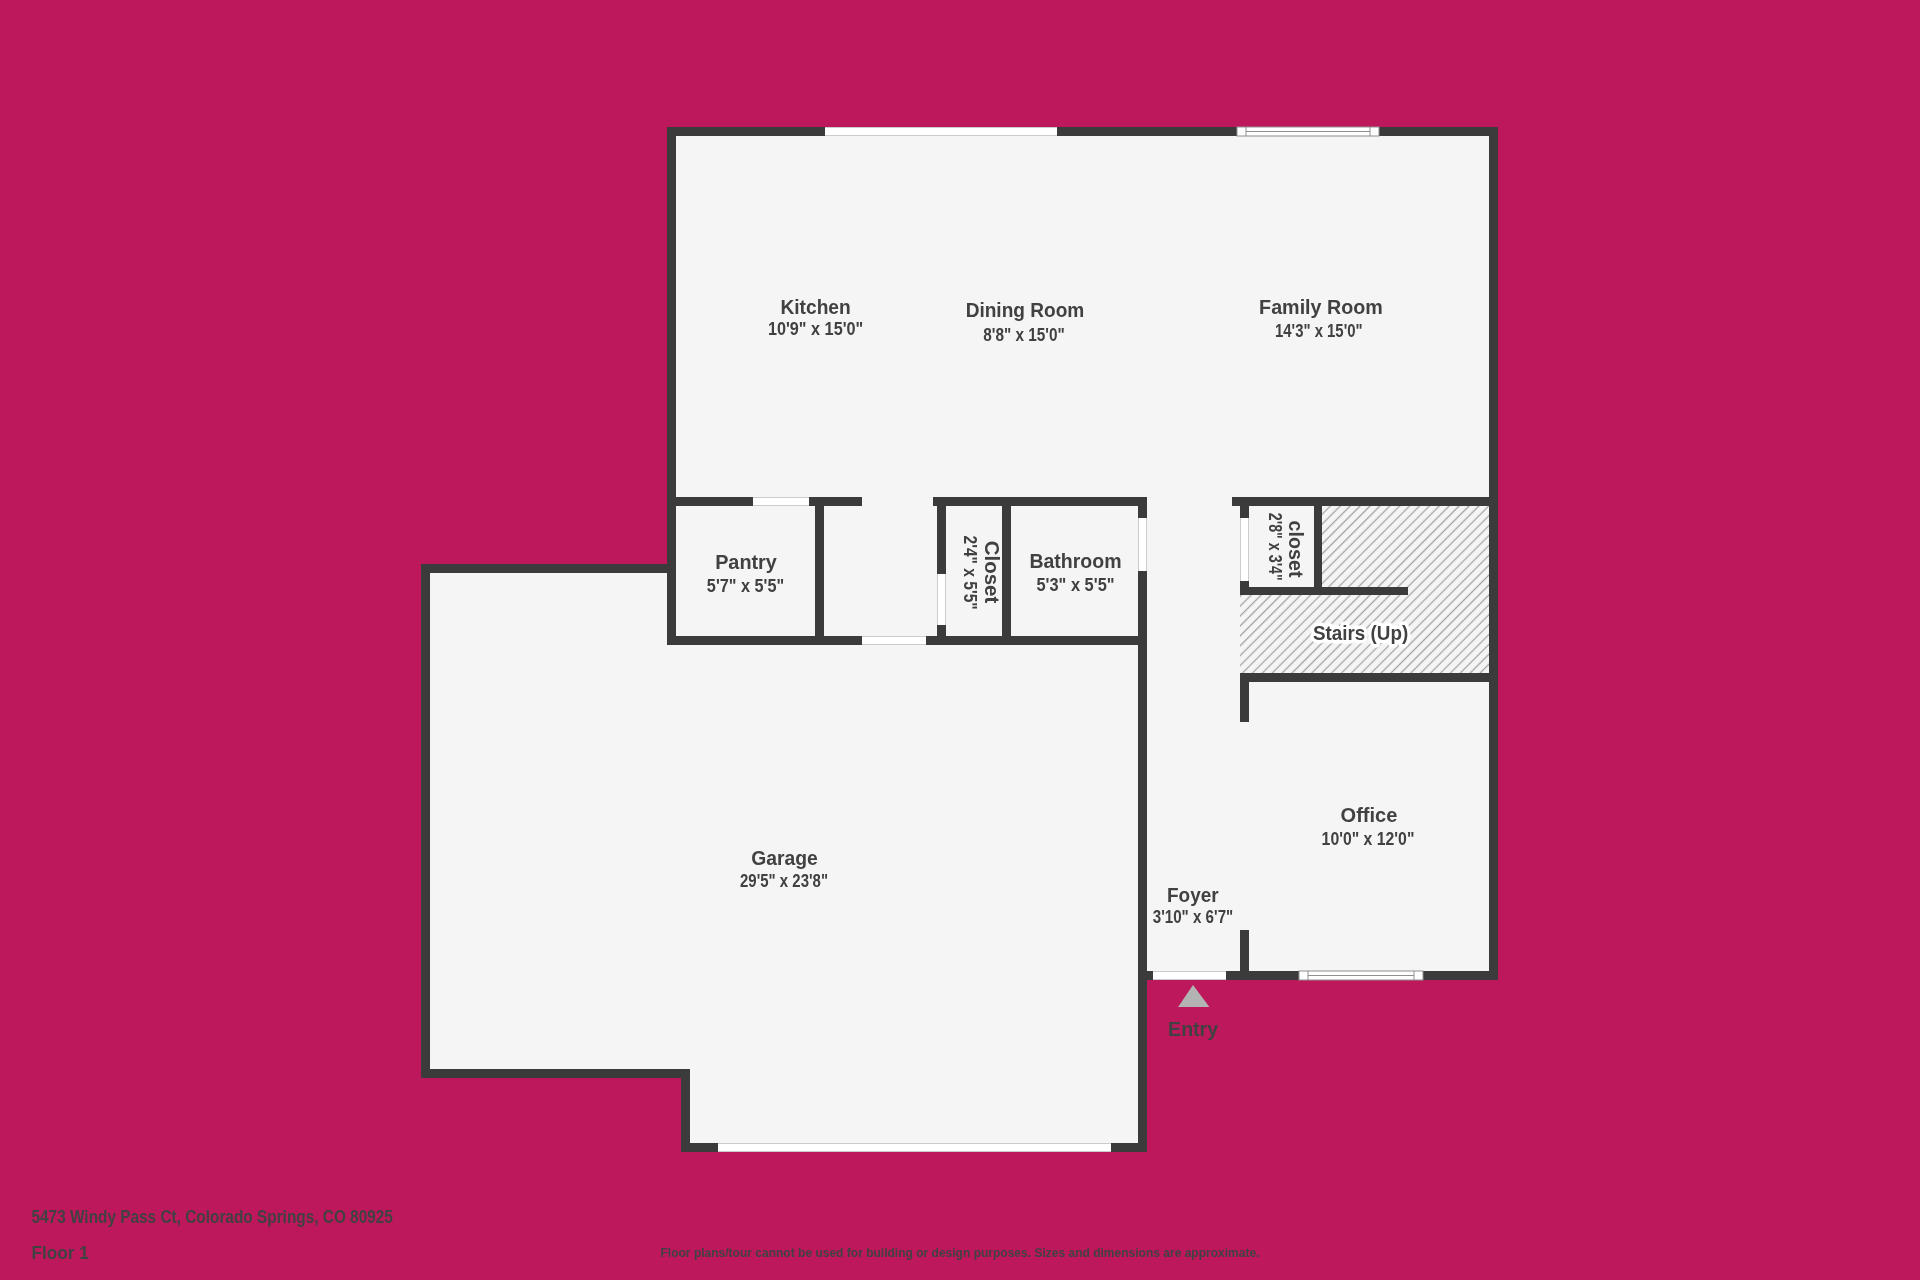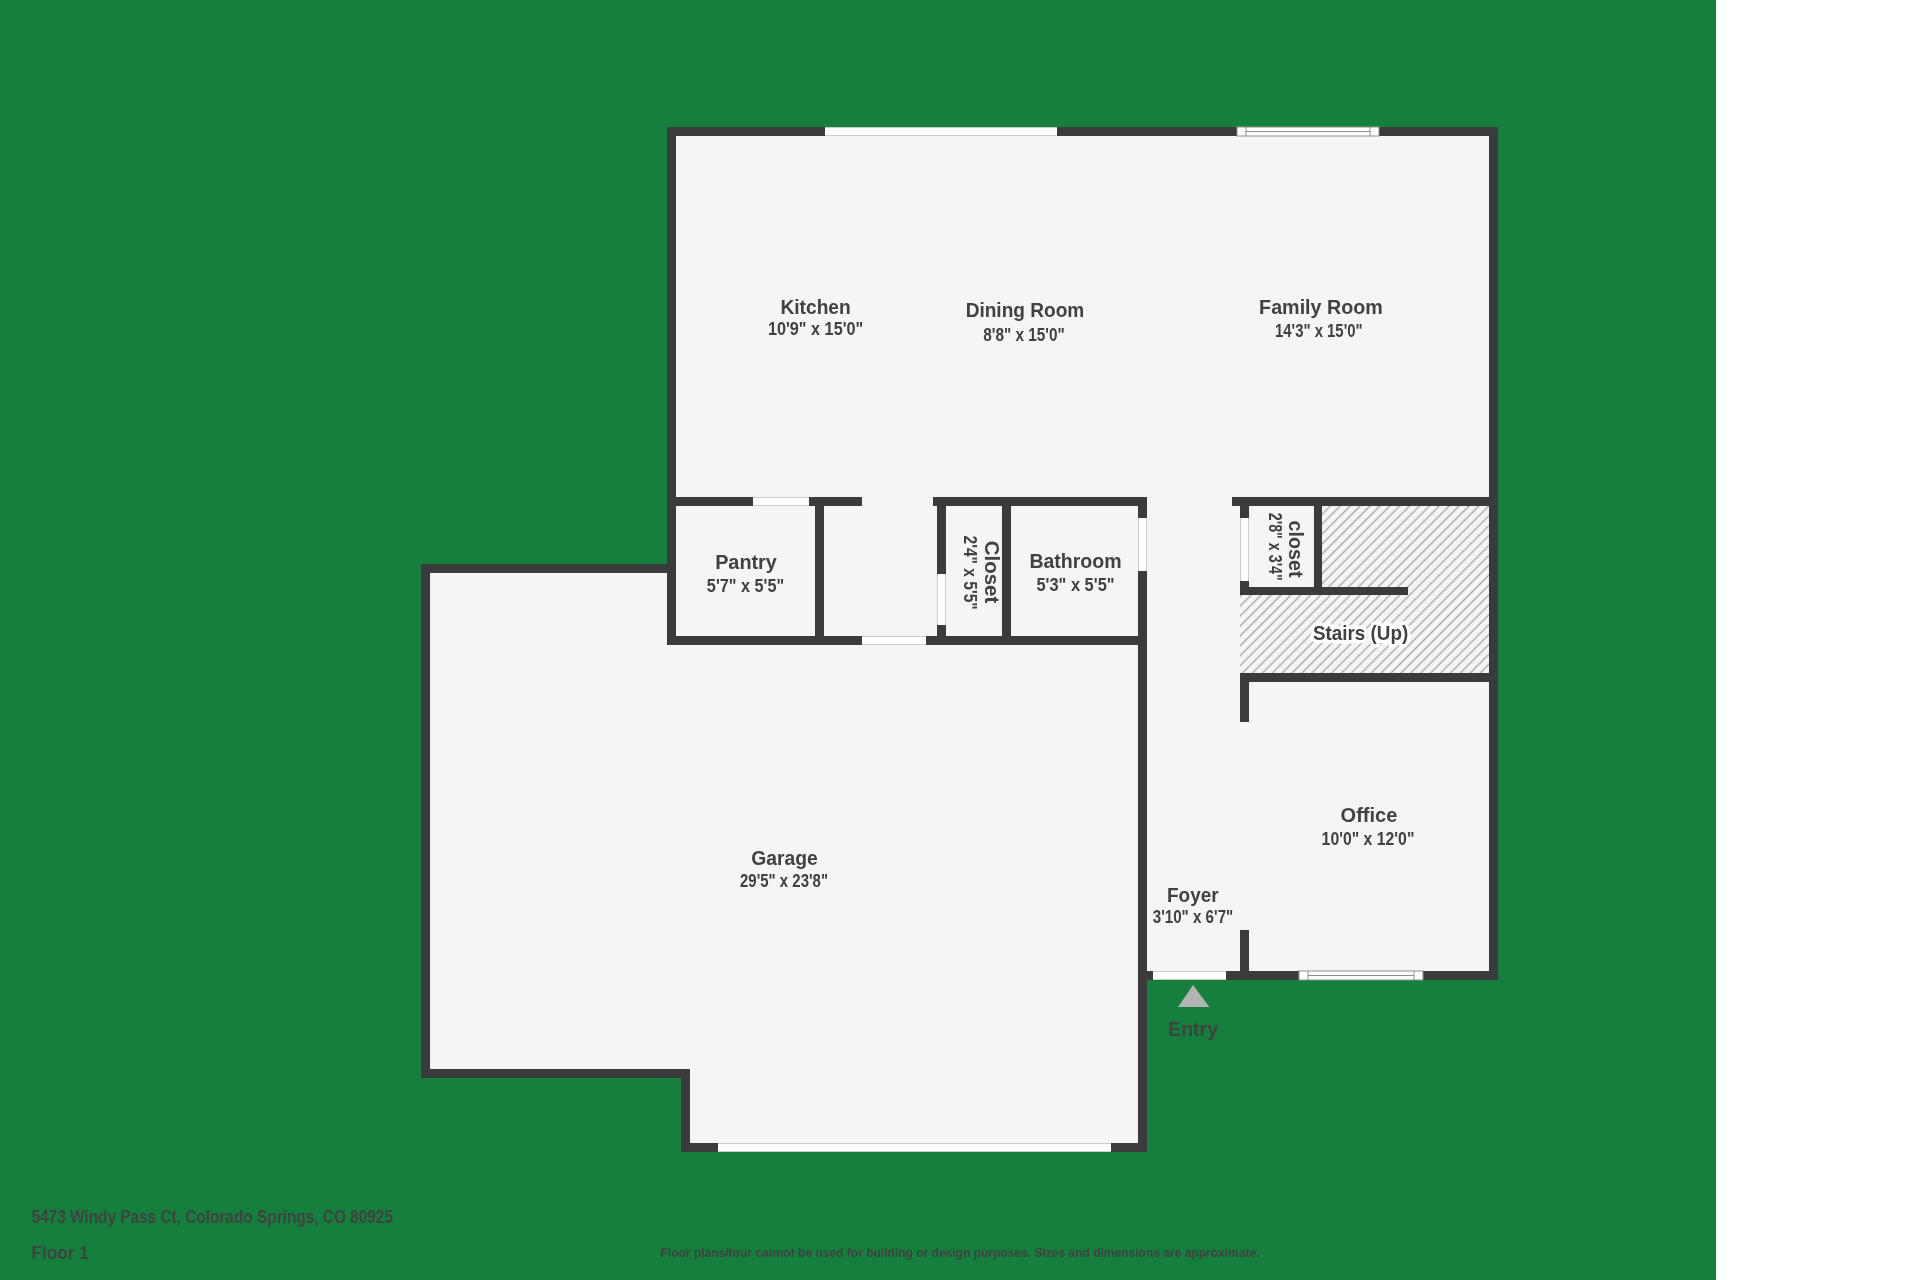--- a/index.html
+++ b/index.html
@@ -1,16 +1,16 @@
 <!DOCTYPE html>
 <html><head>
 <meta charset="utf-8">
 <style>
   html,body{margin:0;padding:0;background:#ffffff;}
-  .page{position:relative;width:1716px;height:1280px;background:#15803d;overflow:hidden;}
+  .page{position:relative;width:1920px;height:1280px;background:#be185d;overflow:hidden;}
   svg{position:absolute;left:0;top:0;}
   text{font-family:"Liberation Sans", sans-serif;font-weight:bold;fill:#414141;}
 </style>
 </head>
 <body>
 <div class="page">
 <svg width="1920" height="1280" viewBox="0 0 1920 1280">
 <defs>
 <pattern id="hatch" width="7" height="7" patternUnits="userSpaceOnUse" patternTransform="rotate(45)">
 <rect width="7" height="7" fill="#f5f5f5"></rect>

